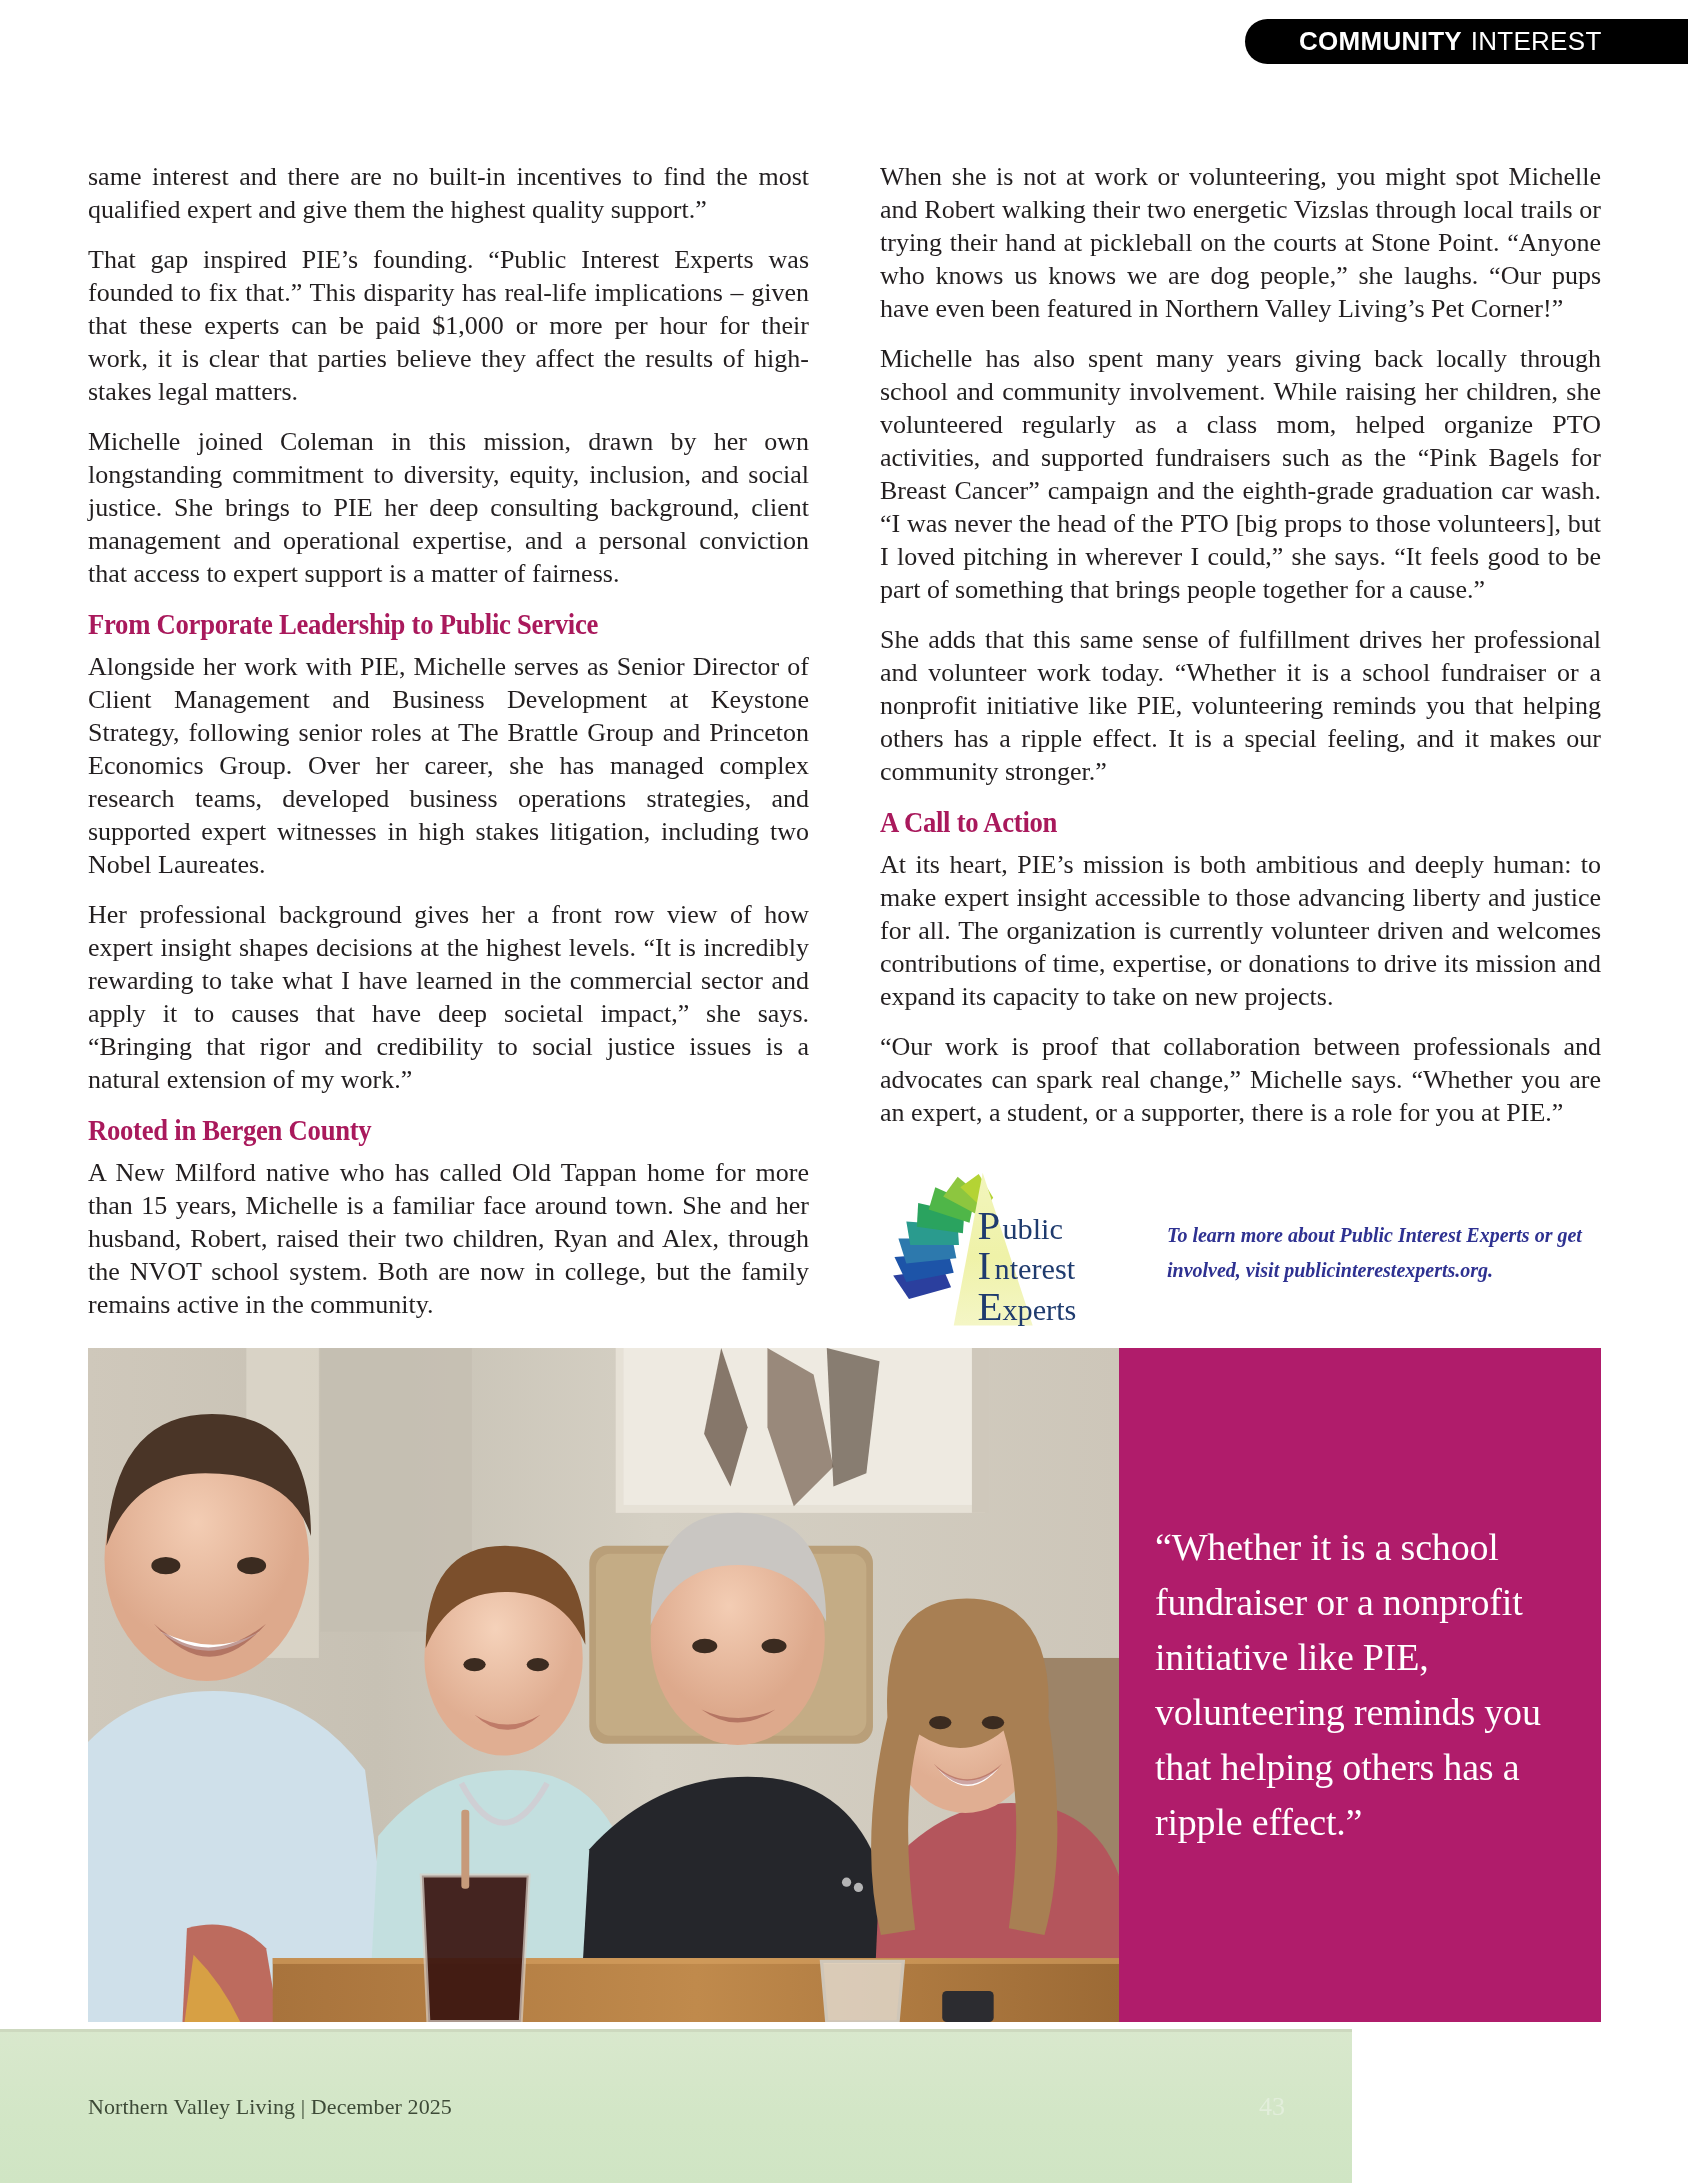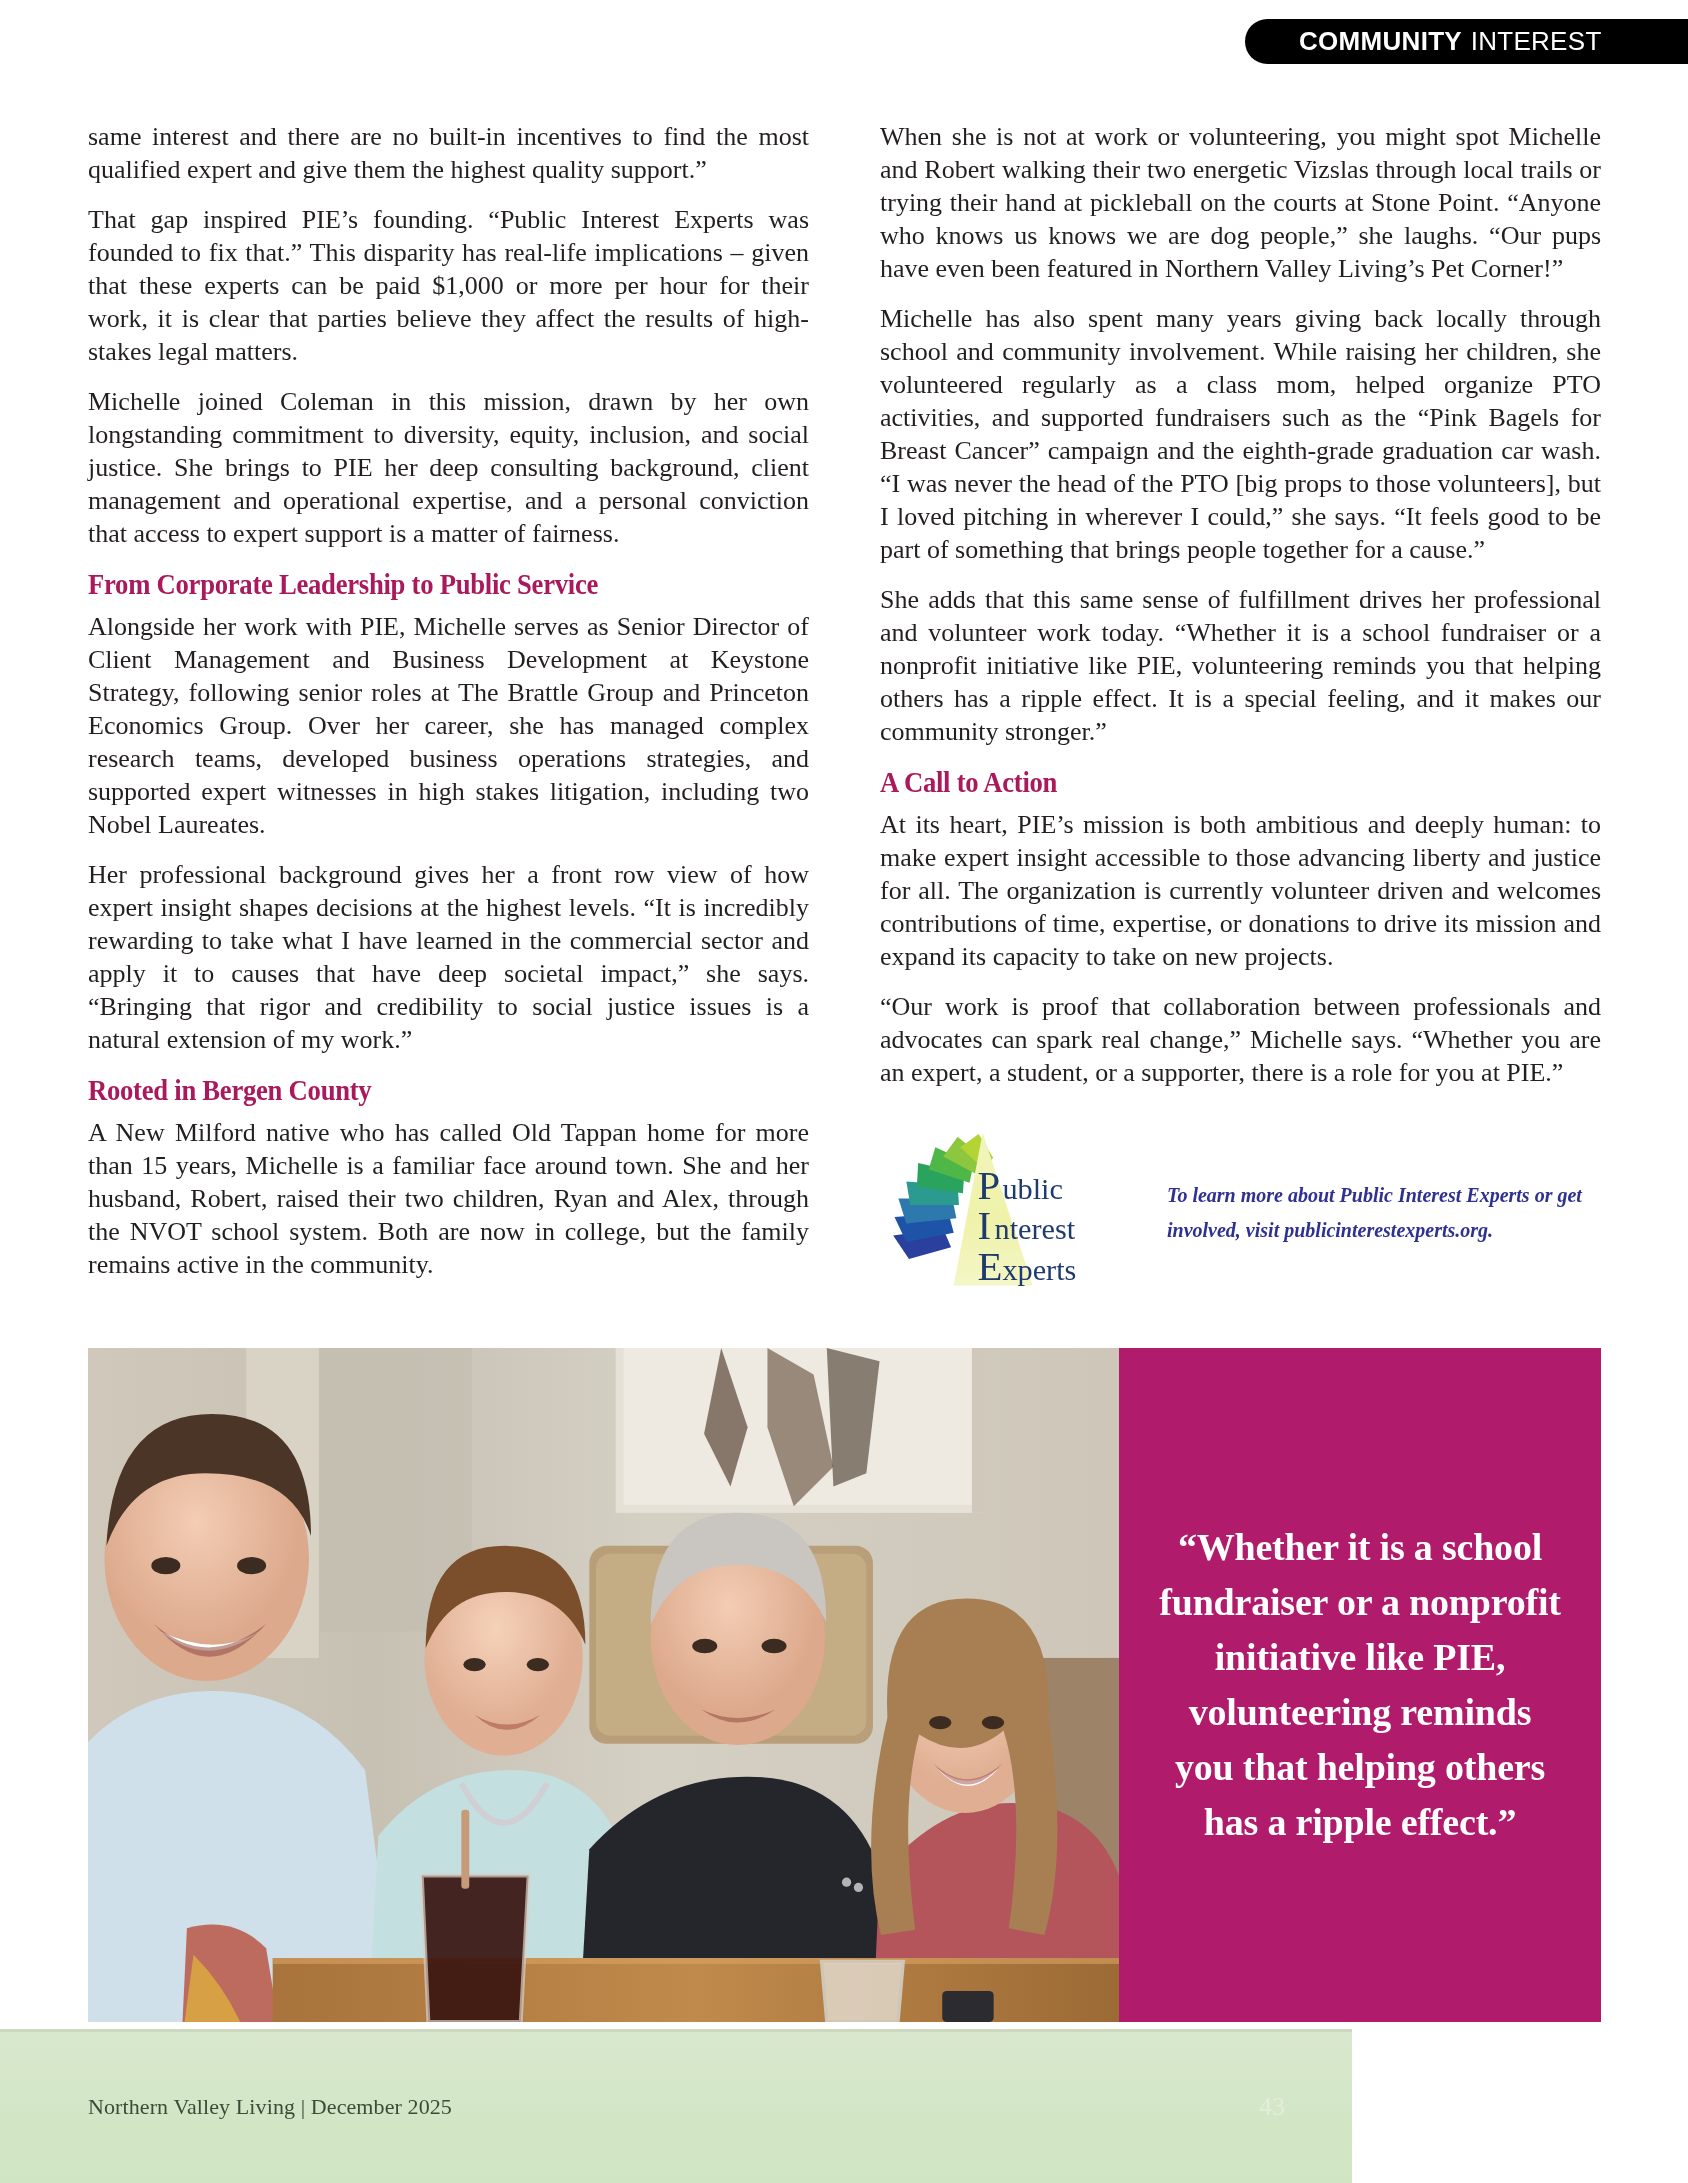--- a/index.html
+++ b/index.html
@@ -35,21 +35,21 @@
   .section-tab .light{ font-weight:400; }
 
   
   .cols{
     position:absolute;
     top:120px; left:88px;
     width:1513px;
     display:flex;
     gap:71px;
   }
-  .col{ width:721px; }
+  .col{ width:721px;margin-top:40px; }
 
   p.body{
     margin:0 0 17px 0;
     font-family:"Liberation Serif", serif;
     font-size:26px;
     line-height:33px;
     color:#231f20;
     text-align:justify;
     -webkit-hyphens:none; hyphens:none;
   }
@@ -106,25 +106,25 @@
 
   .pullquote{
     flex:1;
     background:#b01c6b;
     display:flex; align-items:center; justify-content:center;
     padding:30px 36px;
   }
   .pullquote blockquote{
     margin:0;
     font-family:"Liberation Serif", serif;
-    font-weight:700;
+    font-weight:400;
     font-size:38px;
     line-height:55px;
     color:#ffffff;
-    text-align:center;
+    text-align:left;
     letter-spacing:-0.2px;
   }
 
   
   .footer-band{
     position:absolute;
     left:0; bottom:0;
     width:1352px; height:154px;
     background:linear-gradient(180deg,#d9e8cd 0%, #d2e6c6 60%, #d0e5c4 100%);
     padding-left:20px;

